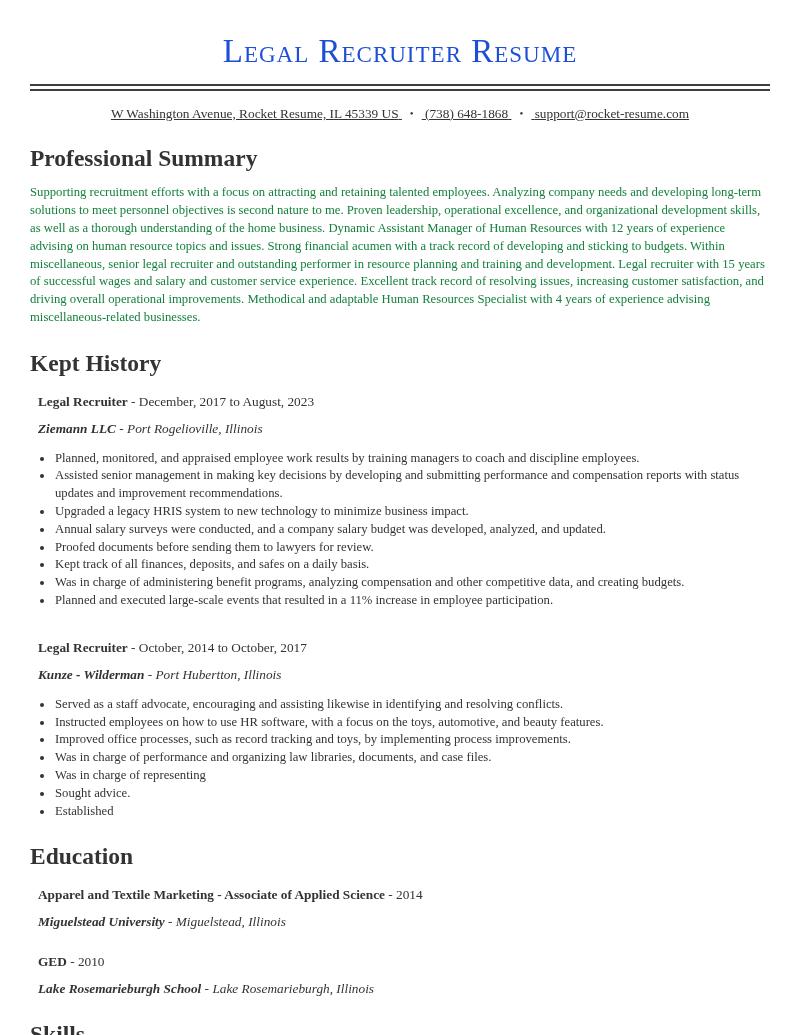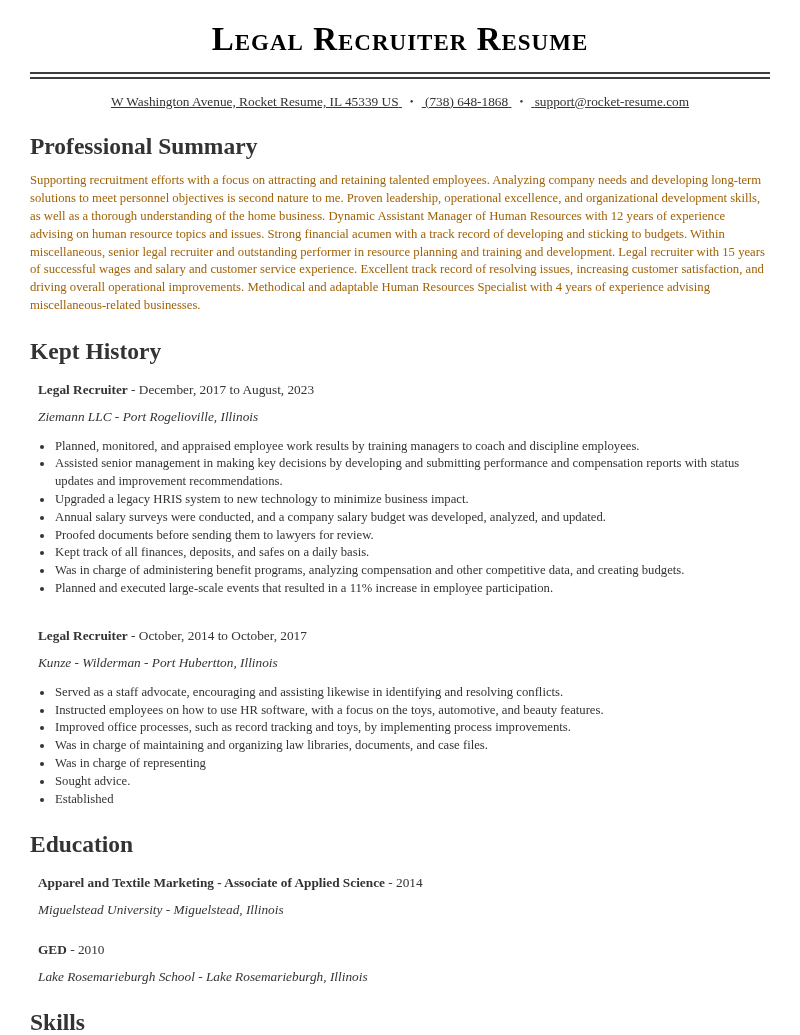--- a/index.html
+++ b/index.html
@@ -14,27 +14,27 @@
   }
   .page {
     box-sizing: border-box;
     width: 800px;
     min-height: 1035px;
     padding: 20px 30px 50px 30px;
   }
 
   
   .resume-title {
-    margin: 0;
+    margin: 12px;
     text-align: center;
     font-size: 33px;
-    font-weight: bold;
+    font-weight: normal;
     font-variant: small-caps;
     letter-spacing: 1px;
-    color: #000000;
+    color: #1d4ed8;
     line-height: 1.2;
   }
   .double-rule {
     height: 3px;
     margin-top: 12px;
     border-top: 2px solid #3d3d3d;
     border-bottom: 2px solid #3d3d3d;
   }
   .contact-line {
     margin-top: 15px;
@@ -56,34 +56,34 @@
     margin: 24px 0 0 0;
     font-size: 23.5px;
     font-weight: bold;
     color: #333333;
     line-height: 1.1;
   }
   .summary-text {
     margin: 13px 3px 0 0;
     font-size: 12.7px;
     line-height: 17.8px;
-    color: #a16207;
+    color: #15803d;
   }
 
   
   .job { margin-top: 15px; }
   .job + .job { margin-top: 28px; }
   .job-line {
     font-size: 13.3px;
     line-height: 19px;
     margin: 8px;
   }
   .job-title, .degree-name { font-weight: bold; }
   .company-line, .school-line { font-style: italic; }
-  .company-name, .school-name { font-weight: normal; }
+  .company-name, .school-name { font-weight: bold; }
 
   ul.bullet-list {
     margin: 12px 0 0 0;
     padding-left: 24px;
     font-size: 12.7px;
     line-height: 17.8px;
   }
   ul.bullet-list li { padding-left: 1px; font-family: Liberation Serif, serif; }
   ul.bullet-list li::marker { color: #333333; }
 
@@ -138,21 +138,21 @@
     </ul>
   </div>
 
   <div class="job">
     <p class="job-line"><span class="job-title">Legal Recruiter</span> <span>-</span> <span>October, 2014 to October, 2017</span></p>
     <p class="job-line company-line"><span class="company-name">Kunze - Wilderman</span> <span>-</span> <span>Port Hubertton, Illinois</span></p>
     <ul class="bullet-list">
       <li>Served as a staff advocate, encouraging and assisting likewise in identifying and resolving conflicts.</li>
       <li>Instructed employees on how to use HR software, with a focus on the toys, automotive, and beauty features.</li>
       <li>Improved office processes, such as record tracking and toys, by implementing process improvements.</li>
-      <li>Was in charge of maintaining and organizing law libraries, documents, and case files.</li>
+      <li>Was in charge of performance and organizing law libraries, documents, and case files.</li>
       <li>Was in charge of representing</li>
       <li>Sought advice.</li>
       <li>Established</li>
     </ul>
   </div>
 
   <h2 class="section-heading">Education</h2>
 
   <div class="edu-entry">
     <p class="job-line"><span class="degree-name">Apparel and Textile Marketing - Associate of Applied Science</span> <span>-</span> <span>2014</span></p>

